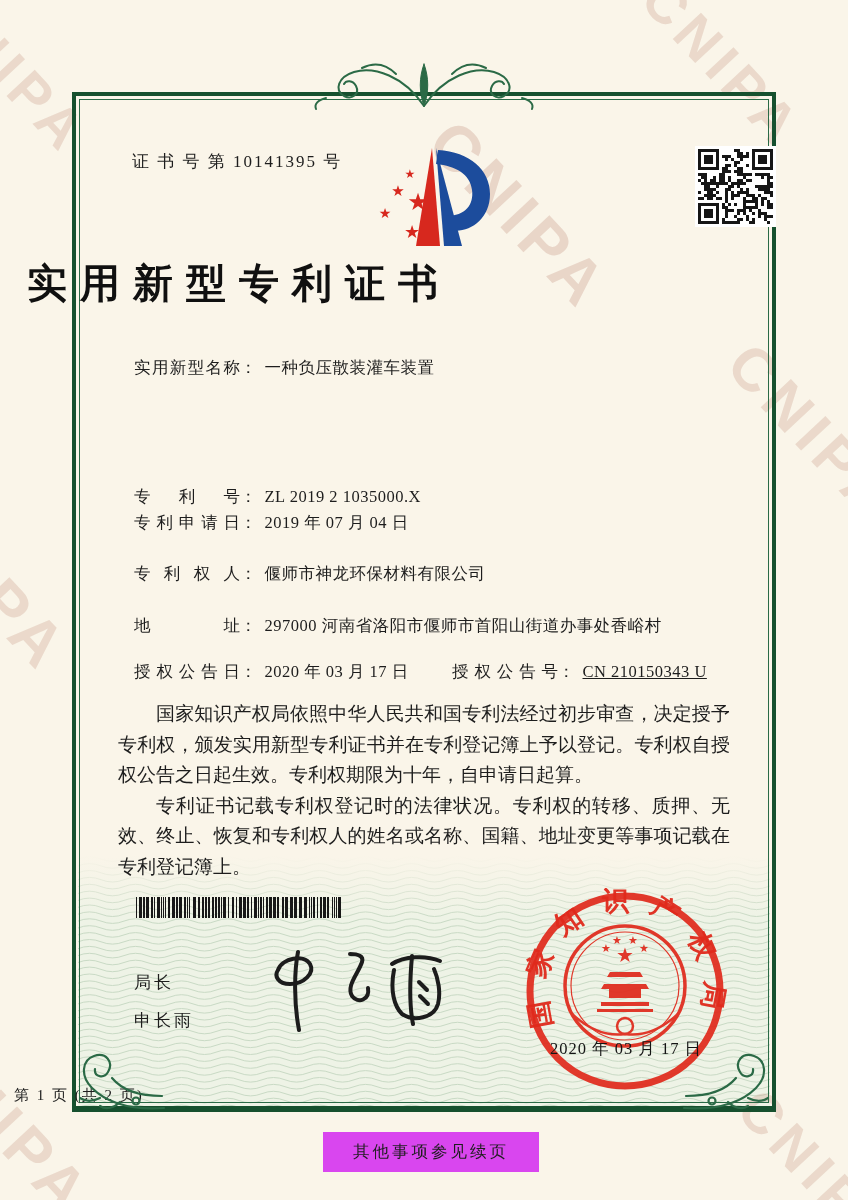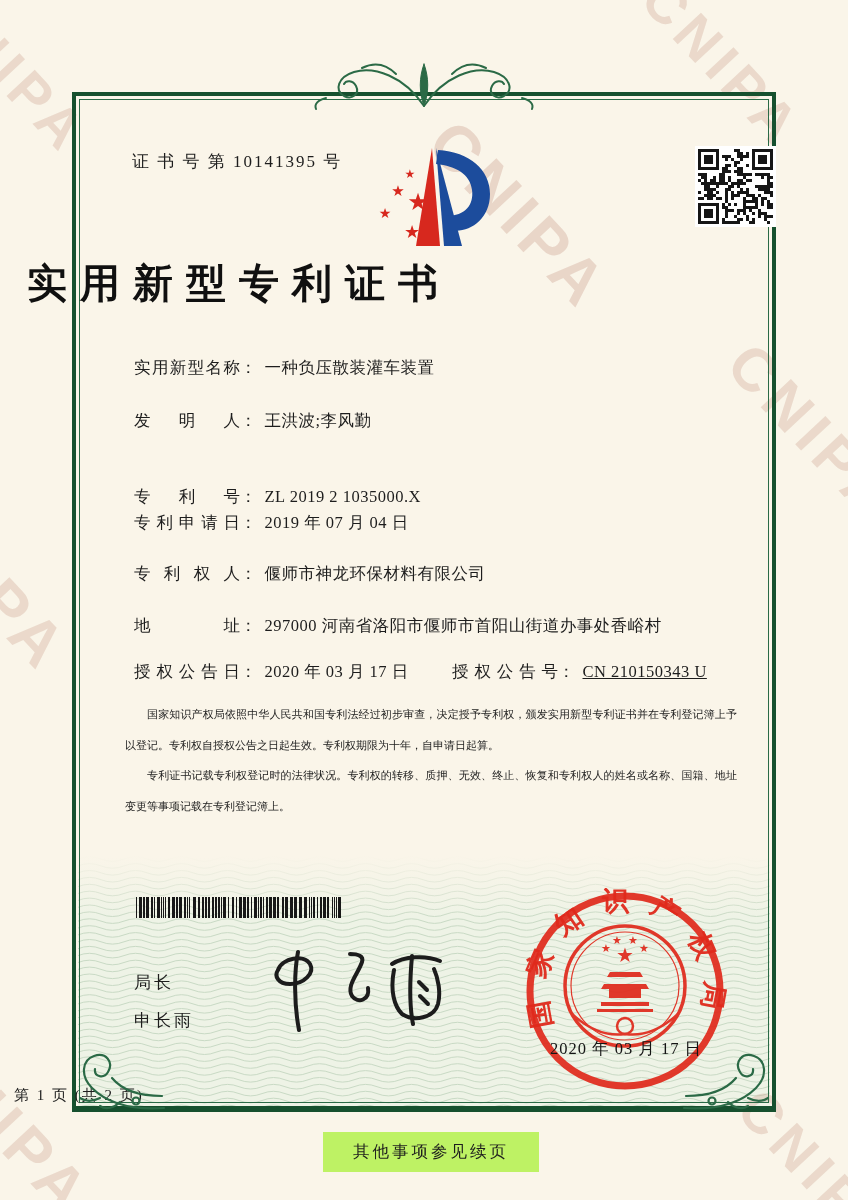--- a/index.html
+++ b/index.html
@@ -21,31 +21,31 @@
   .certno{position:absolute;left:118px;top:150px;font-size:17px;letter-spacing:2px;}
   .logo{position:absolute;left:352px;top:144px;width:140px;height:108px;}
   .qr{position:absolute;left:681px;top:146px;width:81px;height:81px;background:#fff;padding:3px;box-sizing:border-box;}
   .title{position:absolute;left:0;right:0;top:256px;text-align:left;font-size:40px;font-weight:bold;
          letter-spacing:13px;text-indent:13px;color:#101010;}
   .frow{position:absolute;left:120px;font-size:16.5px;white-space:nowrap;}
   .flabel{display:inline-block;width:106px;text-align:justify;text-align-last:justify;vertical-align:bottom;}
   .fcolon{display:inline-block;margin-right:8px;}
   .fvalue{letter-spacing:.5px;}
   .pair2{position:absolute;left:318px;top:0;text-decoration:underline;}
-  .paras{position:absolute;left:111px;top:699px;width:612px;font-size:11px;line-height:30.5px;text-align:justify;}
+  .paras{position:absolute;left:104px;top:699px;width:612px;font-size:19px;line-height:30.5px;text-align:justify;}
   .paras p{margin:0;text-indent:2em;}
   .barcode{position:absolute;left:122px;top:897px;}
   .signer{position:absolute;left:120px;top:971px;font-size:17px;letter-spacing:3px;}
   .signer .nm{margin-top:15px;}
   .sig{position:absolute;left:240px;top:942px;width:210px;height:95px;}
   .sealwrap{position:absolute;left:508px;top:888px;width:206px;height:206px;}
   .sealdate{position:absolute;left:512px;top:1038px;width:200px;text-align:center;font-size:16.5px;
             color:#141414;letter-spacing:1px;z-index:6;}
   .pageinfo{position:absolute;left:0;right:0;top:1086px;text-align:left;font-size:15px;letter-spacing:2px;}
-  .footnote{position:absolute;left:50%;top:1132px;transform:translateX(-50%);background:#bef264;
+  .footnote{position:absolute;left:50%;top:1132px;transform:translateX(-50%);background:#d946ef;
             padding:9px 30px;font-size:16.5px;letter-spacing:3px;white-space:nowrap;}
   .orn-top{position:absolute;left:304px;top:56px;width:240px;height:58px;z-index:4;}
   .orn-bl{position:absolute;left:74px;top:1040px;width:92px;height:72px;z-index:6;}
   .orn-br{position:absolute;left:682px;top:1040px;width:92px;height:72px;z-index:6;transform:scaleX(-1);}
   svg text.star{font-family:"DejaVu Sans",sans-serif;}
 </style>
 </head>
 <body>
 
 <div class="page">
@@ -372,23 +372,20 @@
           <rect x="0" y="54" width="21" height="21"></rect>
           <rect fill="#fff" x="3" y="57" width="15" height="15"></rect>
           <rect x="6" y="60" width="9" height="9"></rect>
         </svg></div>
 
     <div class="title">实用新型专利证书</div>
 
     <div class="frow" style="top:357px">
       <span class="flabel">实用新型名称</span><span class="fcolon">：</span><span class="fvalue">一种负压散装灌车装置</span>
     </div>
-    <div class="frow" style="top:410px">
-      <span class="flabel">发明人</span><span class="fcolon">：</span><span class="fvalue">王洪波;李风勤</span>
-    </div>
     <div class="frow" style="top:486px">
       <span class="flabel">专利号</span><span class="fcolon">：</span><span class="fvalue">ZL 2019 2 1035000.X</span>
     </div>
     <div class="frow" style="top:512px">
       <span class="flabel">专利申请日</span><span class="fcolon">：</span><span class="fvalue">2019 年 07 月 04 日</span>
     </div>
     <div class="frow" style="top:563px">
       <span class="flabel">专利权人</span><span class="fcolon">：</span><span class="fvalue">偃师市神龙环保材料有限公司</span>
     </div>
     <div class="frow" style="top:615px">

